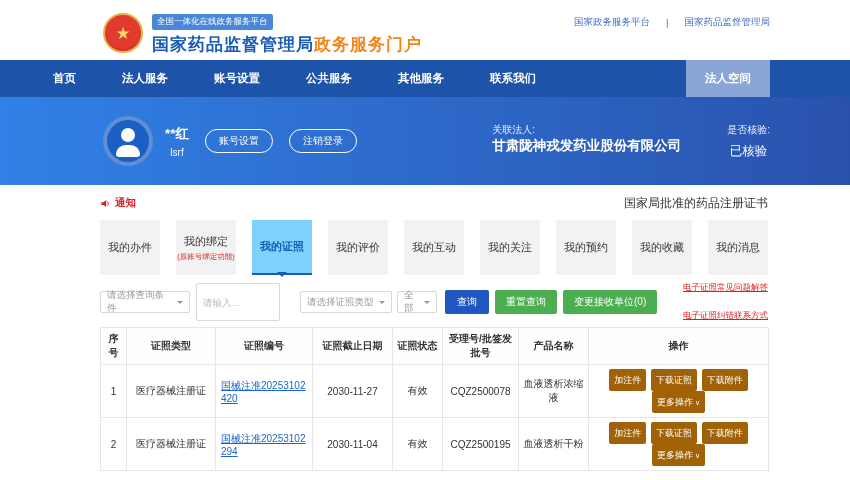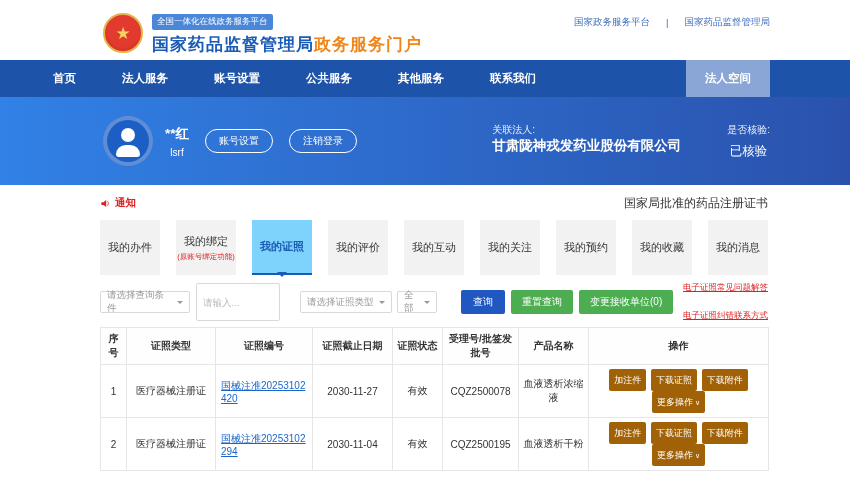--- a/index.html
+++ b/index.html
@@ -63,21 +63,21 @@
 
   .filter-row{display:flex;align-items:center;margin-top:15px;height:24px}
   .sel{height:22px;border:1px solid #d9d9d9;border-radius:2px;display:flex;align-items:center;
     justify-content:space-between;padding:0 6px;font-size:9.5px;color:#999;background:#fff;cursor:pointer}
   .arrow{width:0;height:0;border:3.5px solid transparent;border-top-color:#999;margin-top:4px;margin-left:5px}
   .sel1{width:90px}.sel2{width:92px;margin-left:20px}.sel3{width:40px;margin-left:5px}
   .inp{height:38px;border:1px solid #d9d9d9;border-radius:2px;font-size:9.5px;padding:0 6px;
     width:84px;margin-left:6px;color:#555}
   .inp::placeholder{color:#bbb}
   .btn{height:24px;border:none;border-radius:2px;color:#fff;font-size:10px;padding:0 11px;cursor:pointer;white-space:nowrap}
-  .btn-blue{background:#2057c0;margin-left:24px;padding:0 12px}
+  .btn-blue{background:#2057c0;margin-left:8px;padding:0 12px}
   .btn-green{background:#4cae50;margin-left:6px}
   .faq-links{margin-left:auto;display:flex;flex-direction:column;gap:16px;align-items:flex-start}
   .faq-links a{color:#e02020;font-size:8.5px;text-decoration:underline;cursor:pointer;white-space:nowrap}
 
   table.data-table{width:100%;border-collapse:collapse;margin-top:13px;table-layout:fixed}
   .data-table th,.data-table td{border:1px solid #e6e6e6;font-size:10px;color:#333;
     text-align:center;padding:4px 3px;vertical-align:middle}
   .data-table th{font-weight:bold;background:#fefefe}
   td.link-cell{text-align:left;word-break:break-all;padding-left:5px}
   a.cert-link{color:#1a66cc;font-size:10px;cursor:pointer}

